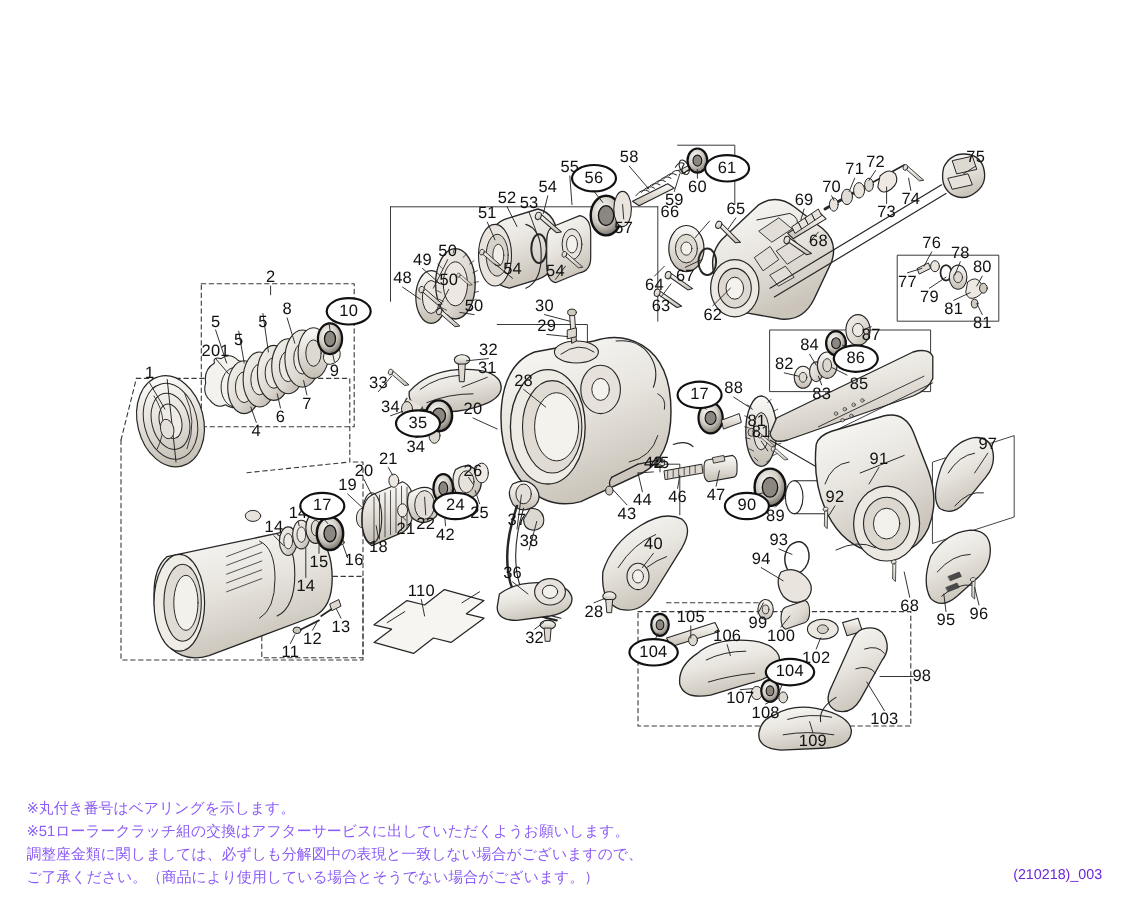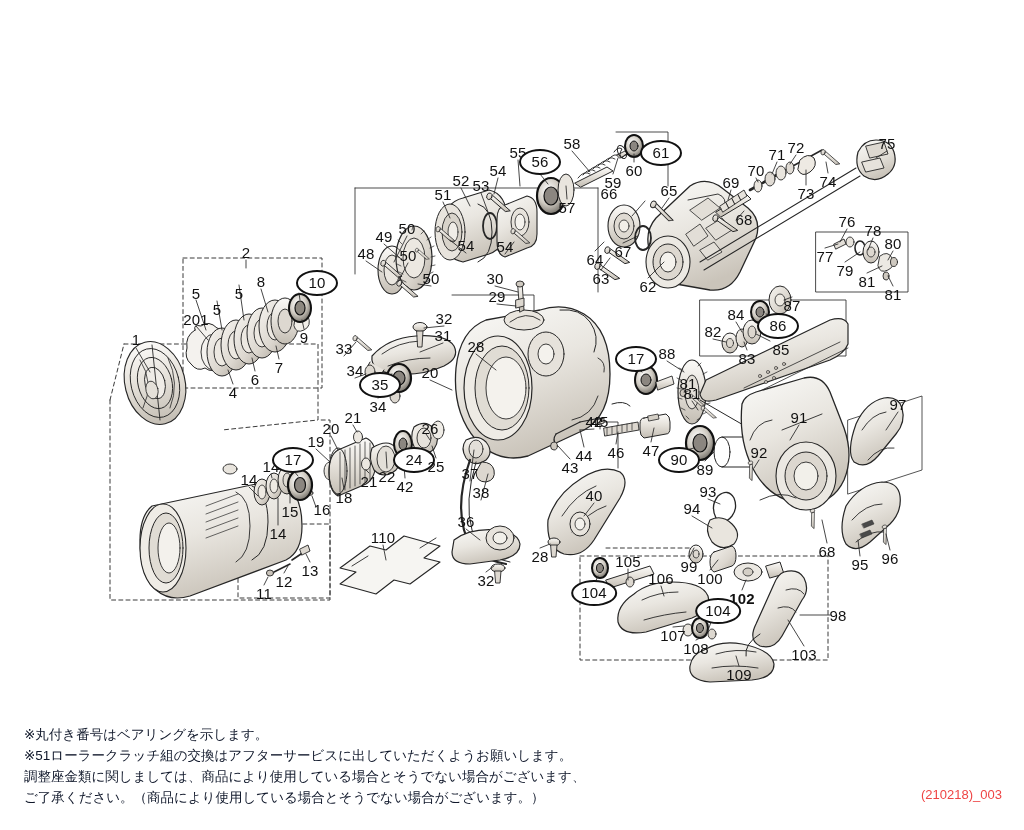--- a/index.html
+++ b/index.html
@@ -30,27 +30,27 @@
     padding:3px 8px 4px 8px;
     background:#fff;
     font-size:15px;
     min-width:22px;
     text-align:center;
   }
 
   
   #notes{
     position:absolute;left:24px;top:724px;width:640px;
-    font-size:13.5px;line-height:21px;color:#0f172a;
+    font-size:13.5px;line-height:21px;color:#8b5cf6;
     font-family:"Liberation Sans","DejaVu Sans",sans-serif;
   }
   #notes div{white-space:nowrap;}
   #revcode{
     position:absolute;right:22px;top:787px;
-    font-size:13px;color:#ef4444;
+    font-size:13px;color:#6d28d9;
     font-family:"Liberation Sans","DejaVu Sans",sans-serif;
   }
 </style>
 </head>
 <body>
 
 <div id="sheet">
 
   <svg class="layer" viewBox="0 0 1024 830">
     <defs>
@@ -864,35 +864,35 @@
       <div class="callout" style="left: 799px; top: 417px;">91</div>
       <div class="callout" style="left: 759px; top: 452px;">92</div>
       <div class="callout" style="left: 708px; top: 491px;">93</div>
       <div class="callout" style="left: 692px; top: 508px;">94</div>
       <div class="callout" style="left: 860px; top: 564px;">95</div>
       <div class="callout" style="left: 890px; top: 558px;">96</div>
       <div class="callout" style="left: 898px; top: 404px;">97</div>
       <div class="callout" style="left: 838px; top: 615px;">98</div>
       <div class="callout" style="left: 689px; top: 566px;">99</div>
       <div class="callout" style="left: 710px; top: 578px;">100</div>
-      <div class="callout" style="left: 742px; top: 598px; font-weight: bold;">102</div>
+      <div class="callout" style="left: 742px; top: 598px;">102</div>
       <div class="callout" style="left: 804px; top: 654px;">103</div>
       <div class="callout bearing" style="left: 594px; top: 593px;">104</div>
       <div class="callout bearing" style="left: 718px; top: 611px;">104</div>
       <div class="callout" style="left: 628px; top: 561px;">105</div>
       <div class="callout" style="left: 661px; top: 578px;">106</div>
       <div class="callout" style="left: 673px; top: 635px;">107</div>
       <div class="callout" style="left: 696px; top: 648px;">108</div>
       <div class="callout" style="left: 739px; top: 674px;">109</div>
       <div class="callout" style="left: 383px; top: 537px;">110</div>
       <div class="callout bearing" style="left: 636px; top: 359px;">17</div>
       <div class="callout" style="left: 196px; top: 293px;">5</div>
     </div>
 
   <div id="notes">
       <div>※丸付き番号はベアリングを示します。</div>
       <div>※51ローラークラッチ組の交換はアフターサービスに出していただくようお願いします。</div>
-      <div>調整座金類に関しましては、商品により使用している場合とそうでない場合がございます、</div>
+      <div>調整座金類に関しましては、必ずしも分解図中の表現と一致しない場合がございますので、</div>
       <div>ご了承ください。（商品により使用している場合とそうでない場合がございます。）</div>
     </div>
   <div id="revcode">(210218)_003</div>
 
 </div>
 
 </body></html>

